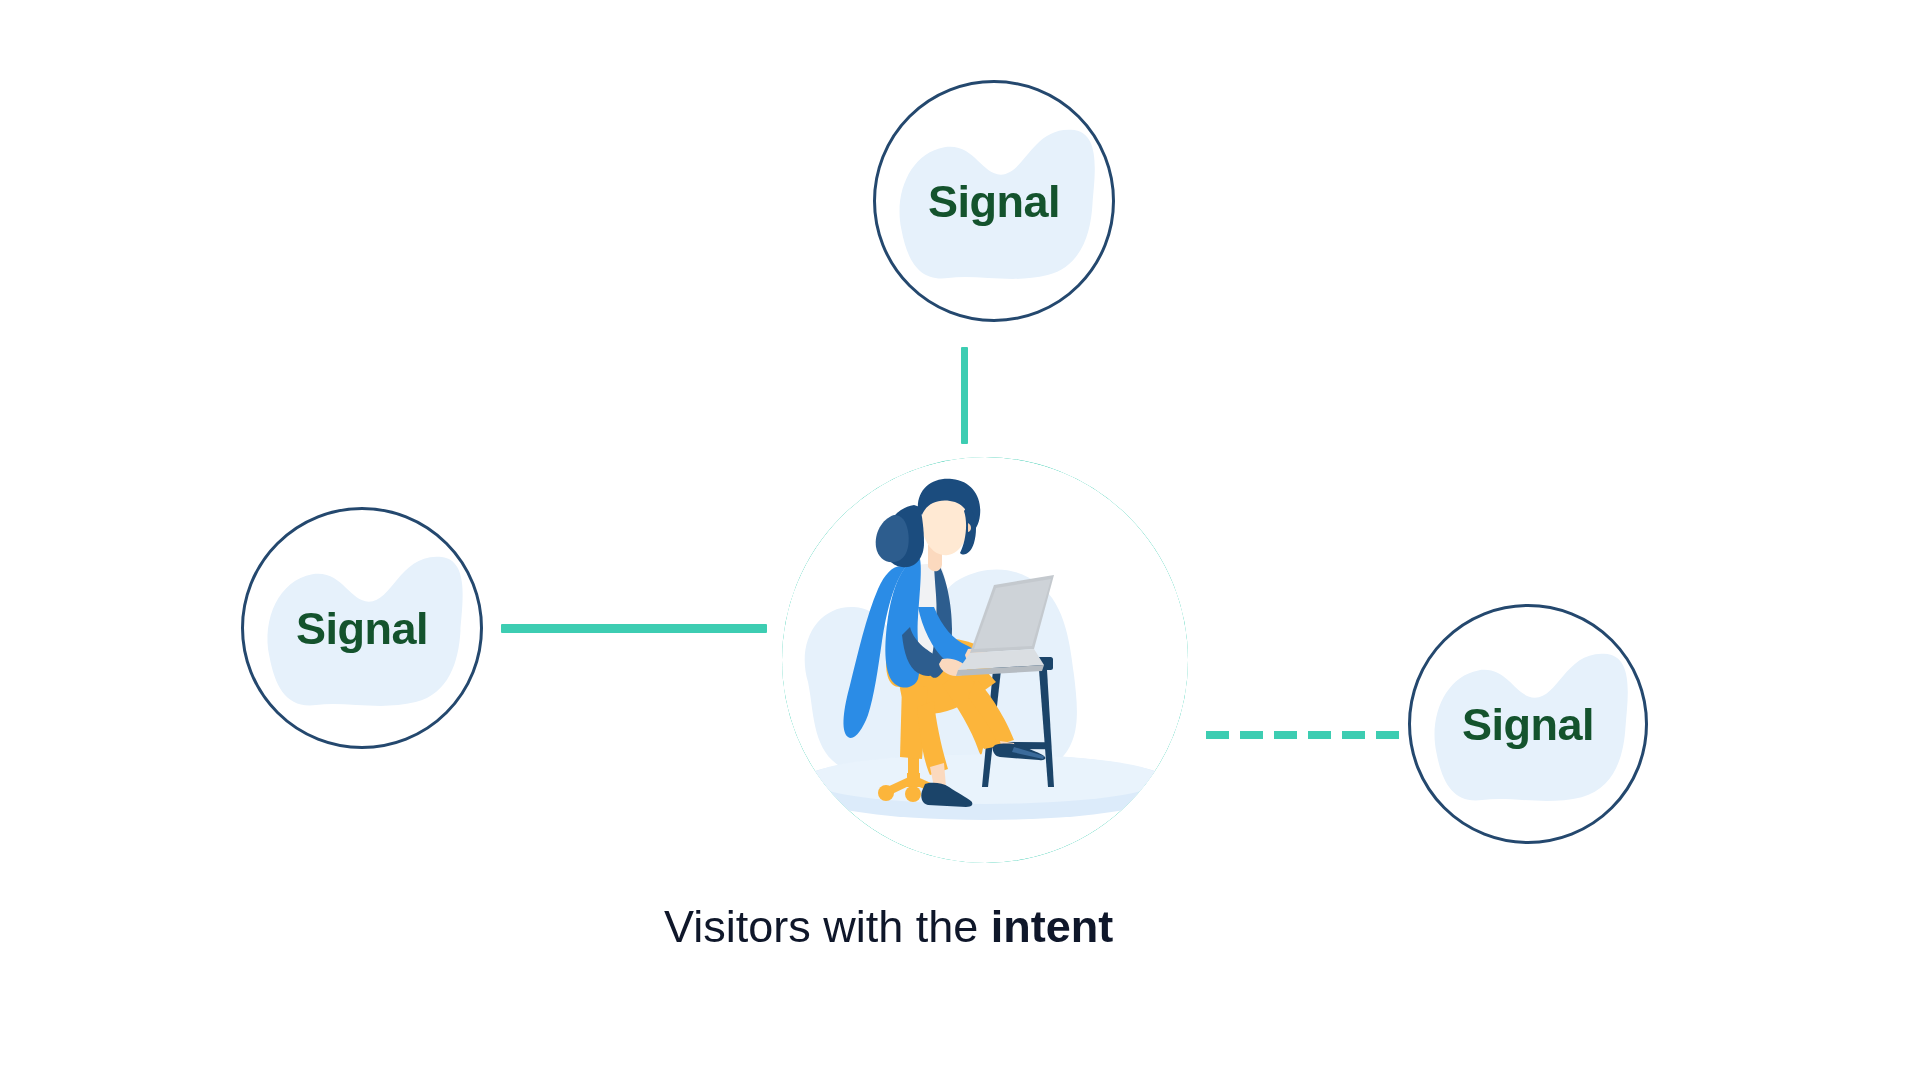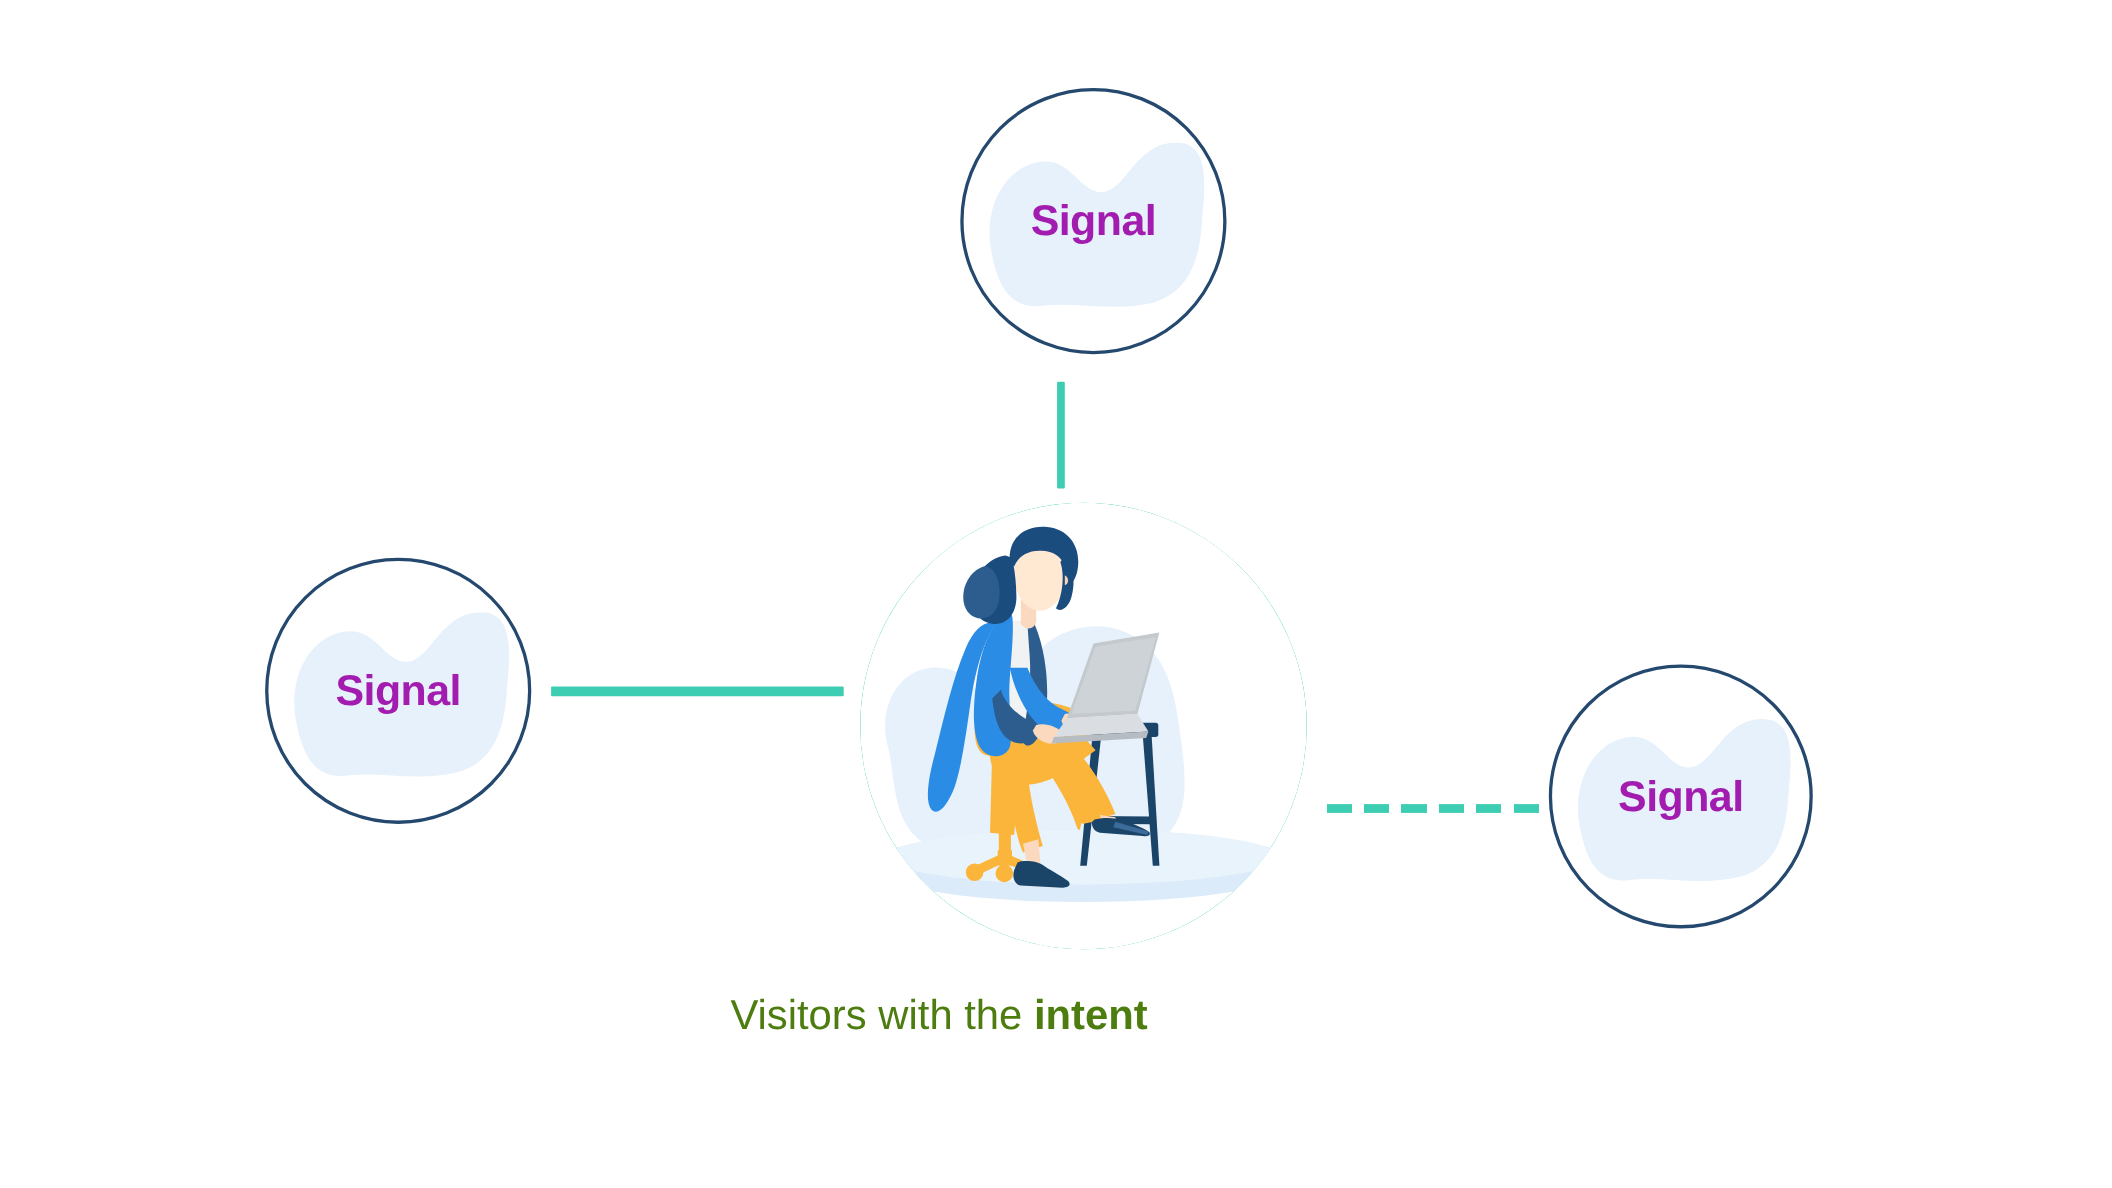--- a/index.html
+++ b/index.html
@@ -36,23 +36,23 @@
   .signal-blob {
     position: absolute;
     left: 0; top: 0;
     width: 100%;
     height: 100%;
     pointer-events: none;
   }
   .signal-label {
     position: relative;
     z-index: 2;
-    color: #a21caf;
+    color: #14532d;
     font-weight: bold;
-    font-size: 39px;
+    font-size: 45px;
     letter-spacing: -0.5px;
     line-height: 1;
     white-space: nowrap;
   }
   #center-circle {
     border: 6px solid #3DCDB2;
     overflow: visible;
   }
   #center-illo {
     position: absolute;
@@ -70,22 +70,22 @@
   .connector-dashed {
     position: absolute;
     background-image: repeating-linear-gradient(
       to right,
       #3DCDB2 0px, #3DCDB2 23px,
       rgba(255,255,255,0) 23px, rgba(255,255,255,0) 34px
     );
   }
   #caption {
     position: absolute;
-    color: #4d7c0f;
-    font-size: 38px;
+    color: #0f172a;
+    font-size: 45px;
     line-height: 1.22;
     font-weight: 400;
     letter-spacing: 0px;
   }
   #caption b {
     font-weight: bold;
   }
 </style>
 </head>
 <body>

